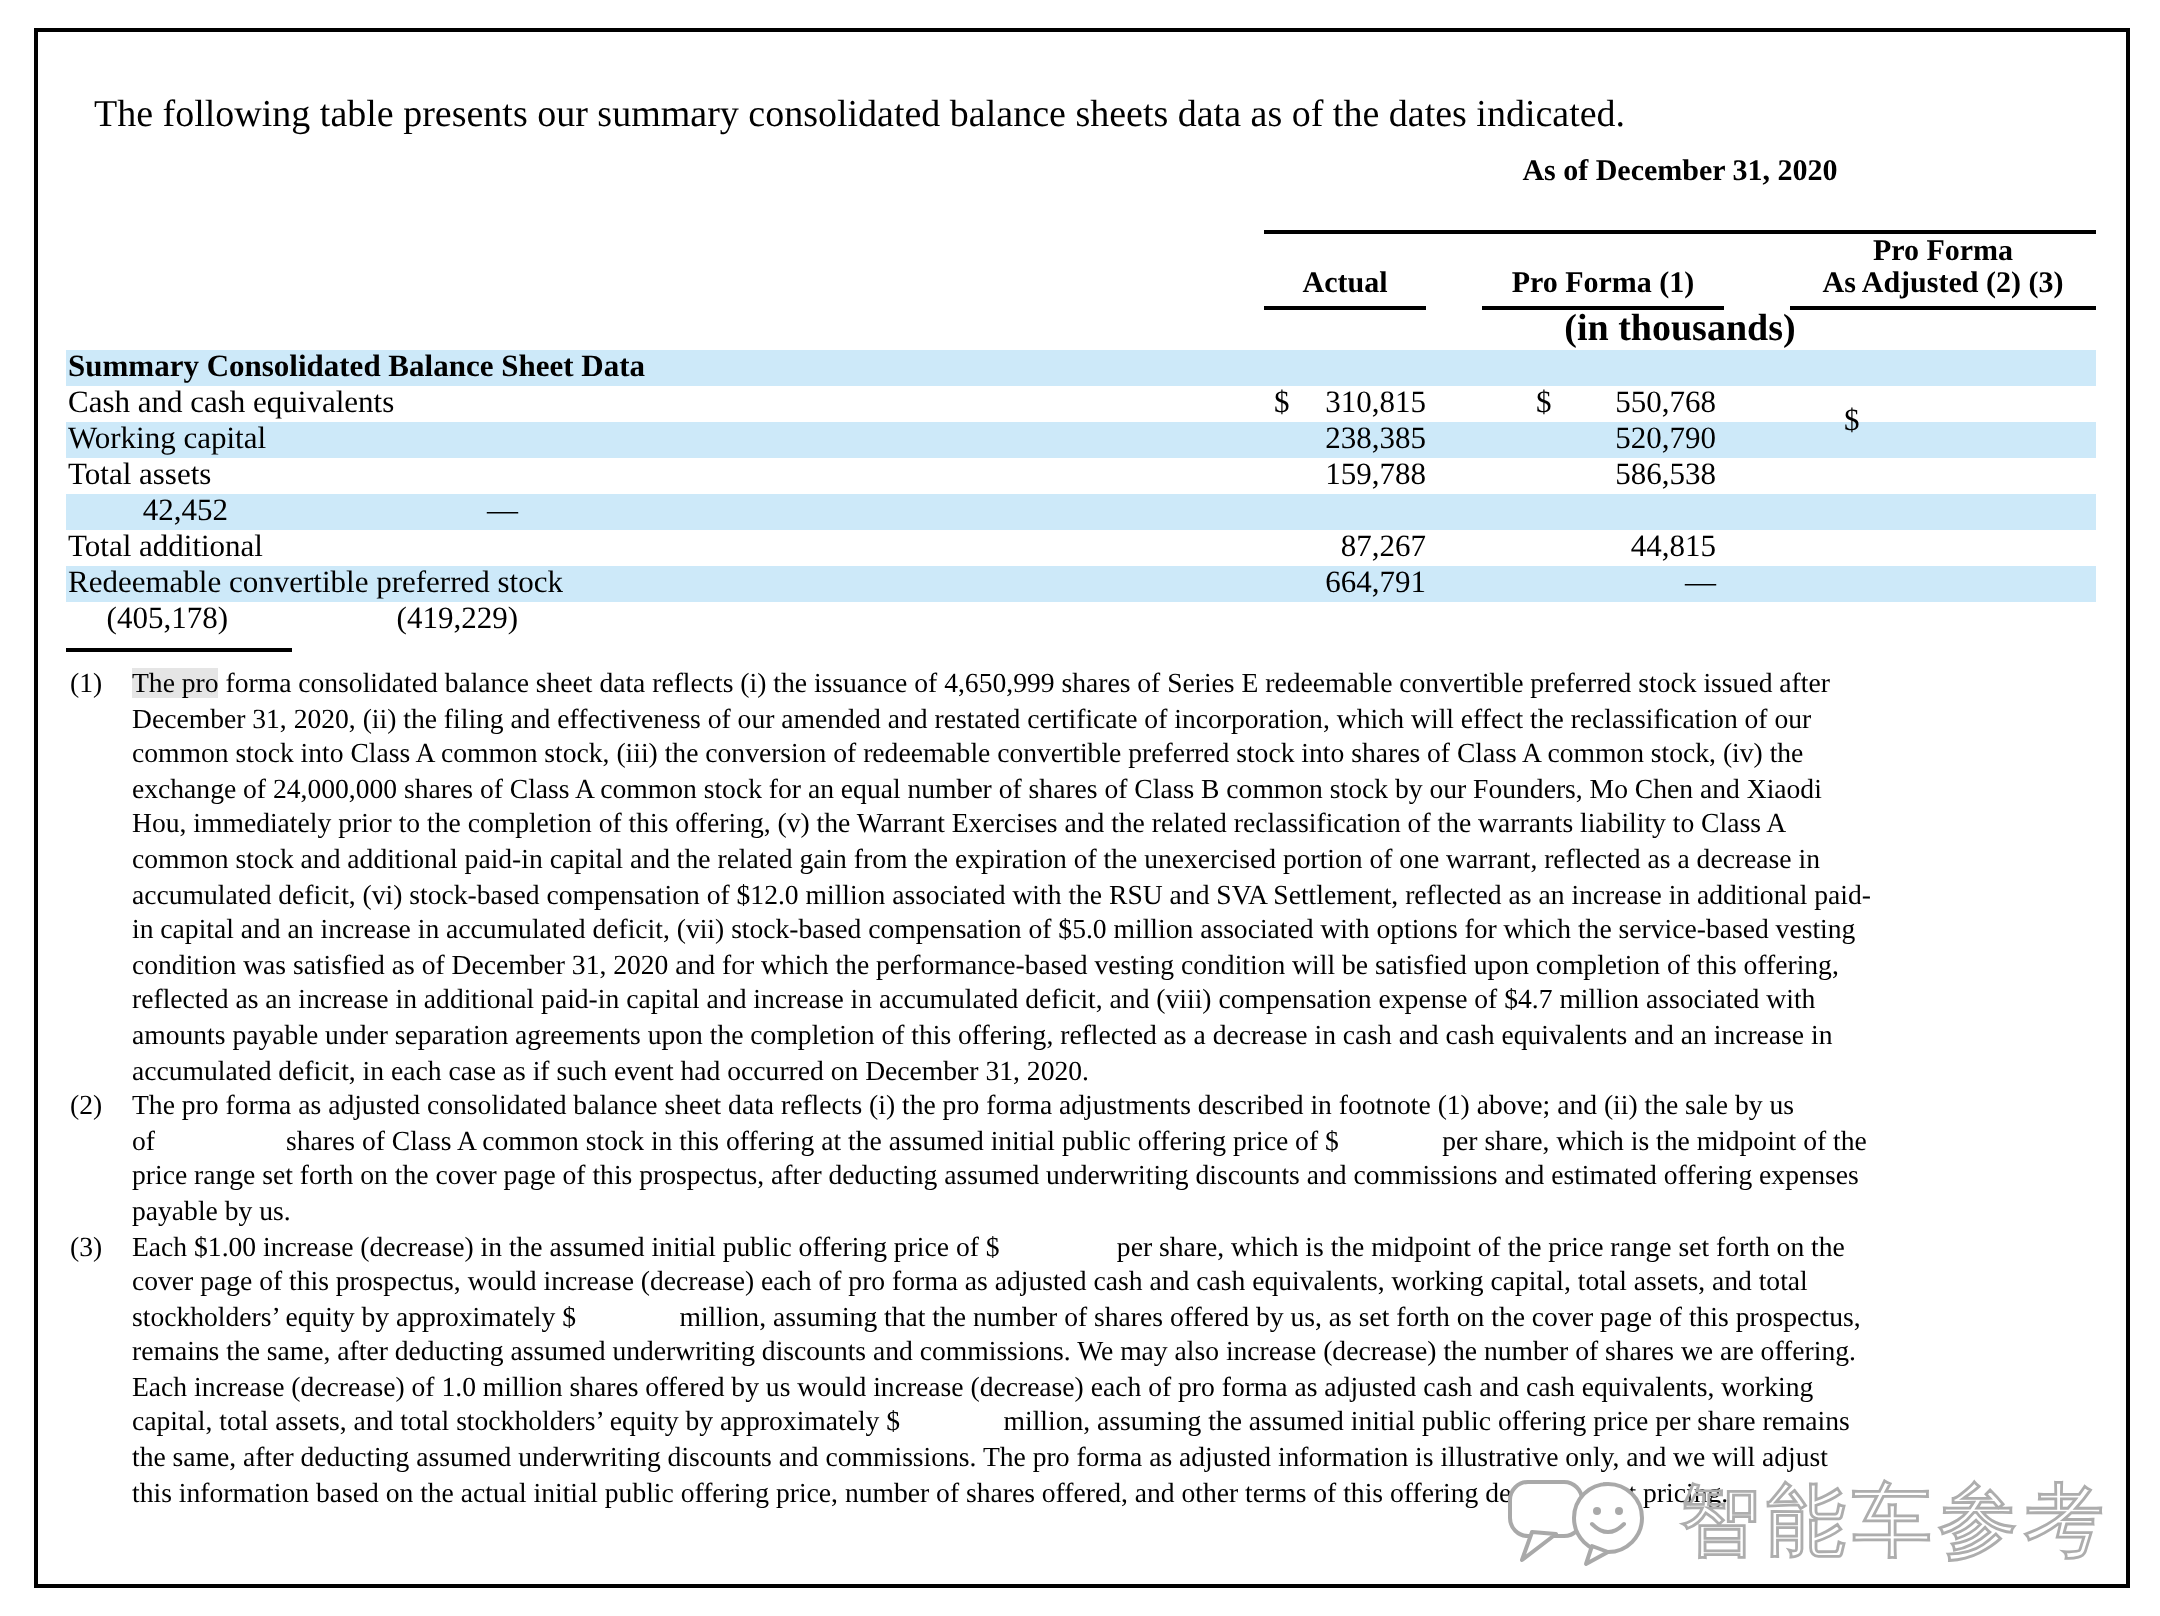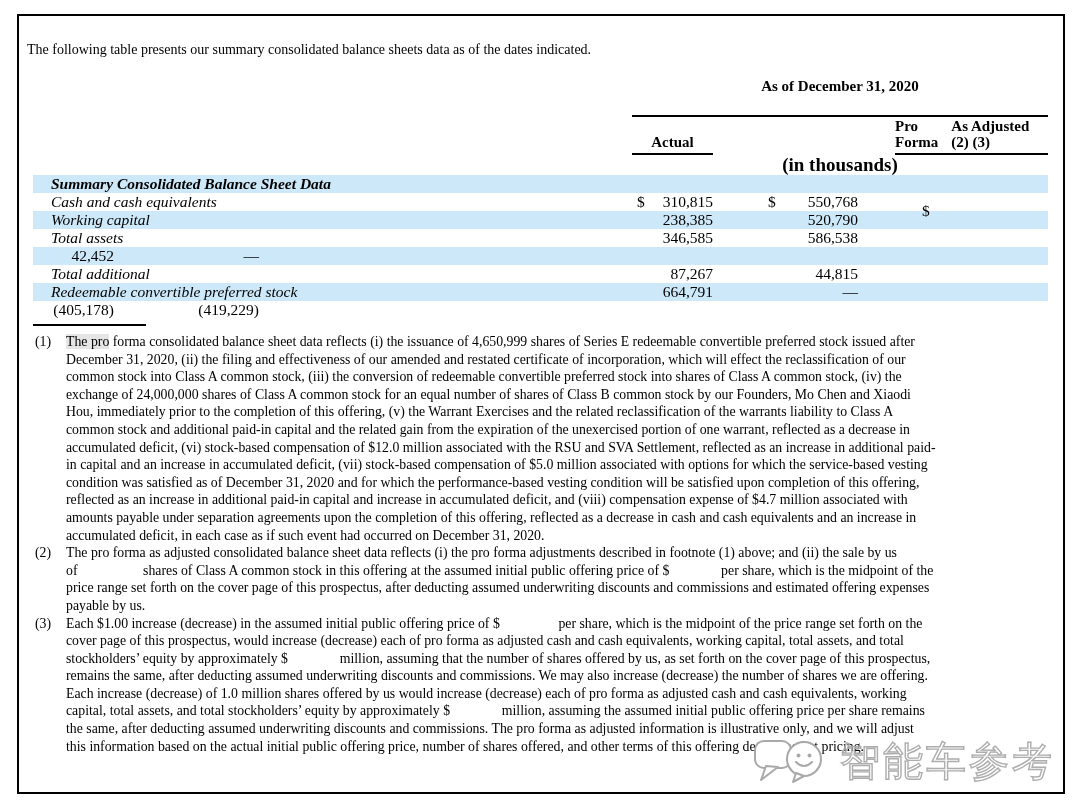--- a/index.html
+++ b/index.html
@@ -5,46 +5,46 @@
   html,body { margin:0; padding:0; }
   body {
     width:1080px; height:808px; background:#ffffff; overflow:hidden;
     font-family:"Liberation Serif", serif; color:#000; position:relative;
     -webkit-font-smoothing:antialiased;
   }
   .frame {
     position:absolute; left:17px; top:14px; width:1048px; height:780px;
     border:2px solid #000; box-sizing:border-box; background:#fff;
   }
-  .intro { position:absolute; left:8px; top:12px; font-size:14px; }
+  .intro { position:absolute; left:28px; top:12px; font-size:19px; }
 
   
   .bstable { position:absolute; left:14px; top:62px; width:1015px; font-size:15.5px; }
   .spanner {
     margin-left:599px; width:416px; box-sizing:border-box; text-align:center;
     font-weight:bold; font-size:15px; line-height:17px; padding-bottom:20px;
     border-bottom:2.5px solid #000;
   }
   .colheads { margin-left:599px; width:416px; position:relative; height:38px; }
   .ch {
     position:absolute; bottom:0; height:38px; box-sizing:border-box;
     font-weight:bold; font-size:15px; border-bottom:2.5px solid #000;
     display:flex; align-items:flex-end; justify-content:center; padding-bottom:2px;
   }
   .ch1 { left:0; width:81px; }
   .ch2 { left:109px; width:121px; }
-  .ch3 { left:263px; width:153px; flex-direction:row; align-items:center; line-height:16px; }
+  .ch3 { left:263px; width:153px; flex-direction:column; align-items:center; line-height:16px; }
   .units { margin-left:599px; width:416px; text-align:center; font-weight:bold;
            font-size:19px; height:20px; line-height:20px; }
 
   .trow { display:flex; height:18px; line-height:18px; align-items:center; }
   .trow.blue { background:#cde9f9; }
   .trow.sect .lbl { font-weight:bold; }
-  .lbl { flex:0 0 599px; padding-left:18px; box-sizing:border-box;
-         white-space:nowrap; overflow:hidden;font-style:italic; }
+  .lbl { flex:0 0 599px; padding-left:1px; box-sizing:border-box;
+         white-space:nowrap; overflow:hidden; }
   .c   { display:flex; position:relative; box-sizing:border-box; }
   .c1  { width:81px; }
   .g1  { width:28px; }
   .c2  { width:121px; }
   .g2  { width:33px; }
   .c3  { width:153px; }
   .val { flex:1; text-align:right; }
   .c2 .val { padding-right:4px; }
   .usd { position:absolute; left:5px; top:0; }
   .c2 .usd { left:27px; }
@@ -74,20 +74,21 @@
 <body>
 
 <div class="frame">
 
   <p class="intro">The following table presents our summary consolidated balance sheets data as of the dates indicated.</p>
 
   <div class="bstable">
     <div class="spanner">As of December 31, 2020</div>
     <div class="colheads">
       <div class="ch ch1">Actual</div>
+      <div class="ch ch2">Pro Forma (1)</div>
       <div class="ch ch3">
         <div>Pro Forma</div>
         <div>As Adjusted (2) (3)</div>
       </div>
     </div>
     <div class="units">(in thousands)</div>
 
     <div class="trow blue sect">
       <div class="lbl">Summary Consolidated Balance Sheet Data</div>
     </div>
@@ -119,21 +120,21 @@
       <div class="c c2">
           <span class="val">520,790</span>
         </div>
       <div class="g2"></div>
       <div class="c c3"></div>
     </div>
 
     <div class="trow">
       <div class="lbl">Total assets</div>
       <div class="c c1">
-          <span class="val">346,585</span>
+          <span class="val">159,788</span>
         </div>
       <div class="g1"></div>
       <div class="c c2">
           <span class="val">586,538</span>
         </div>
       <div class="g2"></div>
       <div class="c c3"></div>
     </div>
 
     <div class="trow blue">

